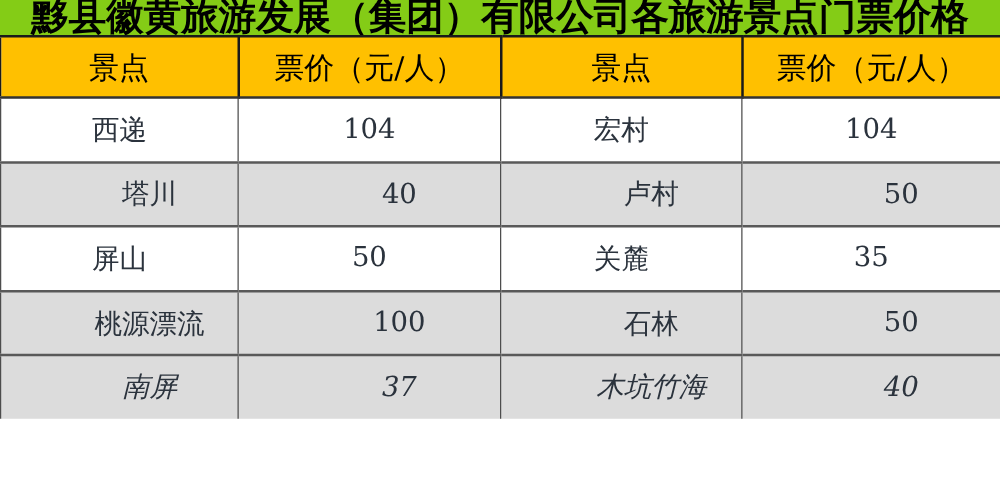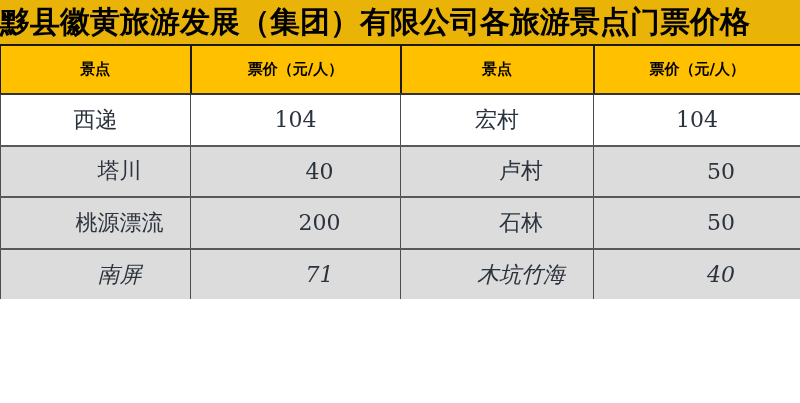--- a/index.html
+++ b/index.html
@@ -13,24 +13,25 @@
     overflow: hidden;
     font-family: "DejaVu Serif", "Liberation Serif", serif;
   }
   .page {
     width: 800px;
     height: 403px;
     display: flex;
     flex-direction: column;
   }
   .title-bar {
-    height: 44px;
+    height: 28px;
     display: flex;
     align-items: center;
-    background: #eab308;
+    justify-content: center;
+    background: #84cc16;
   }
   .title-bar h1 {
     margin: 0;
     font-size: 30px;
     line-height: 44px;
     font-weight: bold;
     color: #000000;
     letter-spacing: 0px;
     white-space: nowrap;
     font-family: "DejaVu Serif", "Liberation Serif", serif;
@@ -50,22 +51,22 @@
     text-align: center;
     vertical-align: middle;
     padding: 0;
     border-left: 1px solid #4d4d4d;
     border-right: 1px solid #4d4d4d;
   }
   thead th {
     height: 47px;
     background: var(--header-bg, #FFC000);
     color: var(--header-text, #000000);
-    font-size: 15px;
-    font-weight: bold;
+    font-size: 24px;
+    font-weight: normal;
     border-top: 2px solid #1a1a1a;
     border-bottom: 2px solid #333333;
     border-left: 2px solid #1a1a1a;
     border-right: 2px solid #1a1a1a;
   }
   thead th:first-child { border-left: 1px solid #1a1a1a; }
   thead th:last-child  { border-right: 1px solid #1a1a1a; }
   tbody td {
     height: 49.6px;
     font-size: 22px;
@@ -106,28 +107,34 @@
         <td>104</td>
         <td>宏村</td>
         <td>104</td>
       </tr>
       <tr class="row-gray">
         <td>塔川</td>
         <td>40</td>
         <td>卢村</td>
         <td>50</td>
       </tr>
+      <tr class="row-white">
+        <td>屏山</td>
+        <td>50</td>
+        <td>关麓</td>
+        <td>35</td>
+      </tr>
       <tr class="row-gray">
         <td>桃源漂流</td>
-        <td>200</td>
+        <td>100</td>
         <td>石林</td>
         <td>50</td>
       </tr>
       <tr class="row-gray">
         <td>南屏</td>
-        <td>71</td>
+        <td>37</td>
         <td>木坑竹海</td>
         <td>40</td>
       </tr>
     </tbody>
   </table>
 
 </div>
 
 </body></html>

